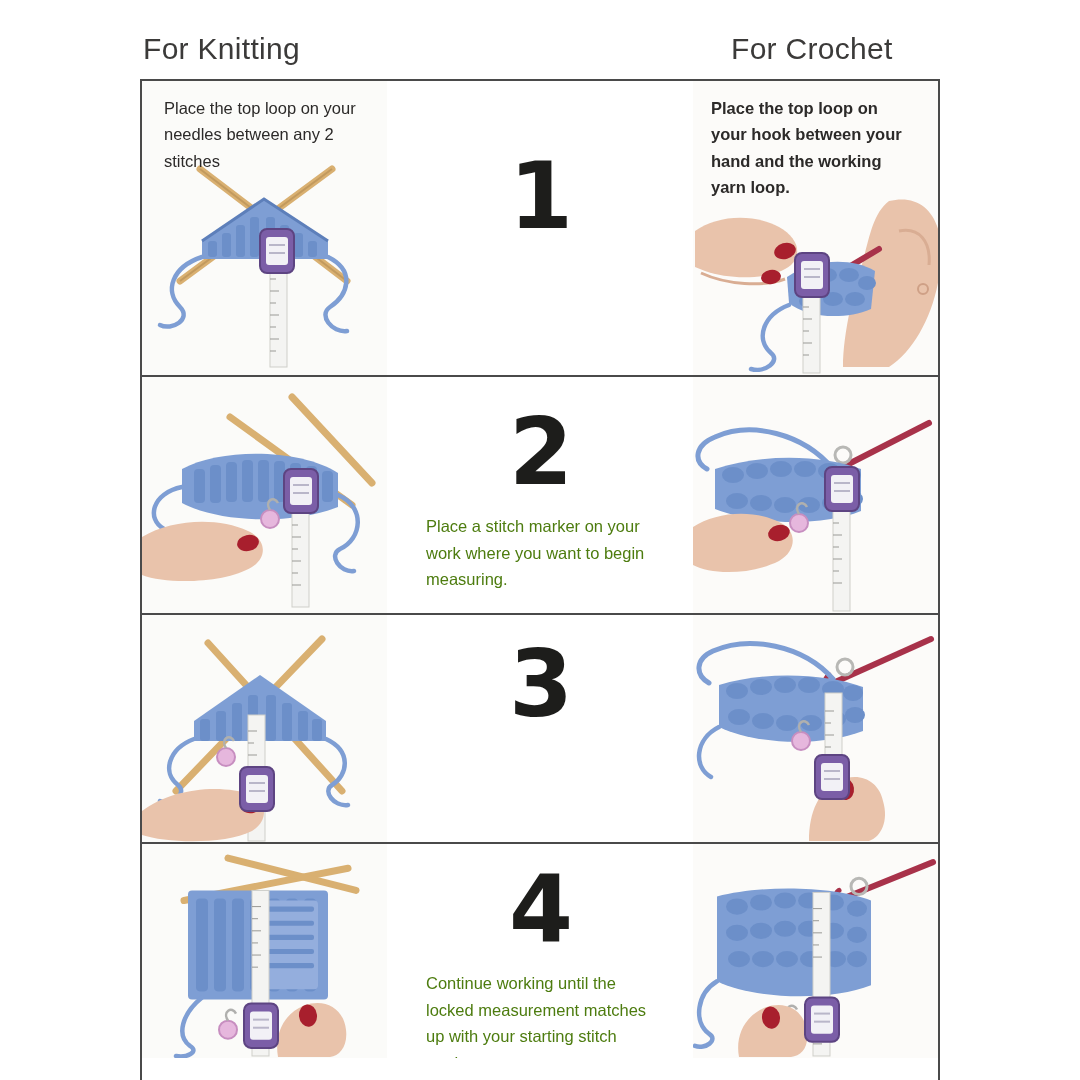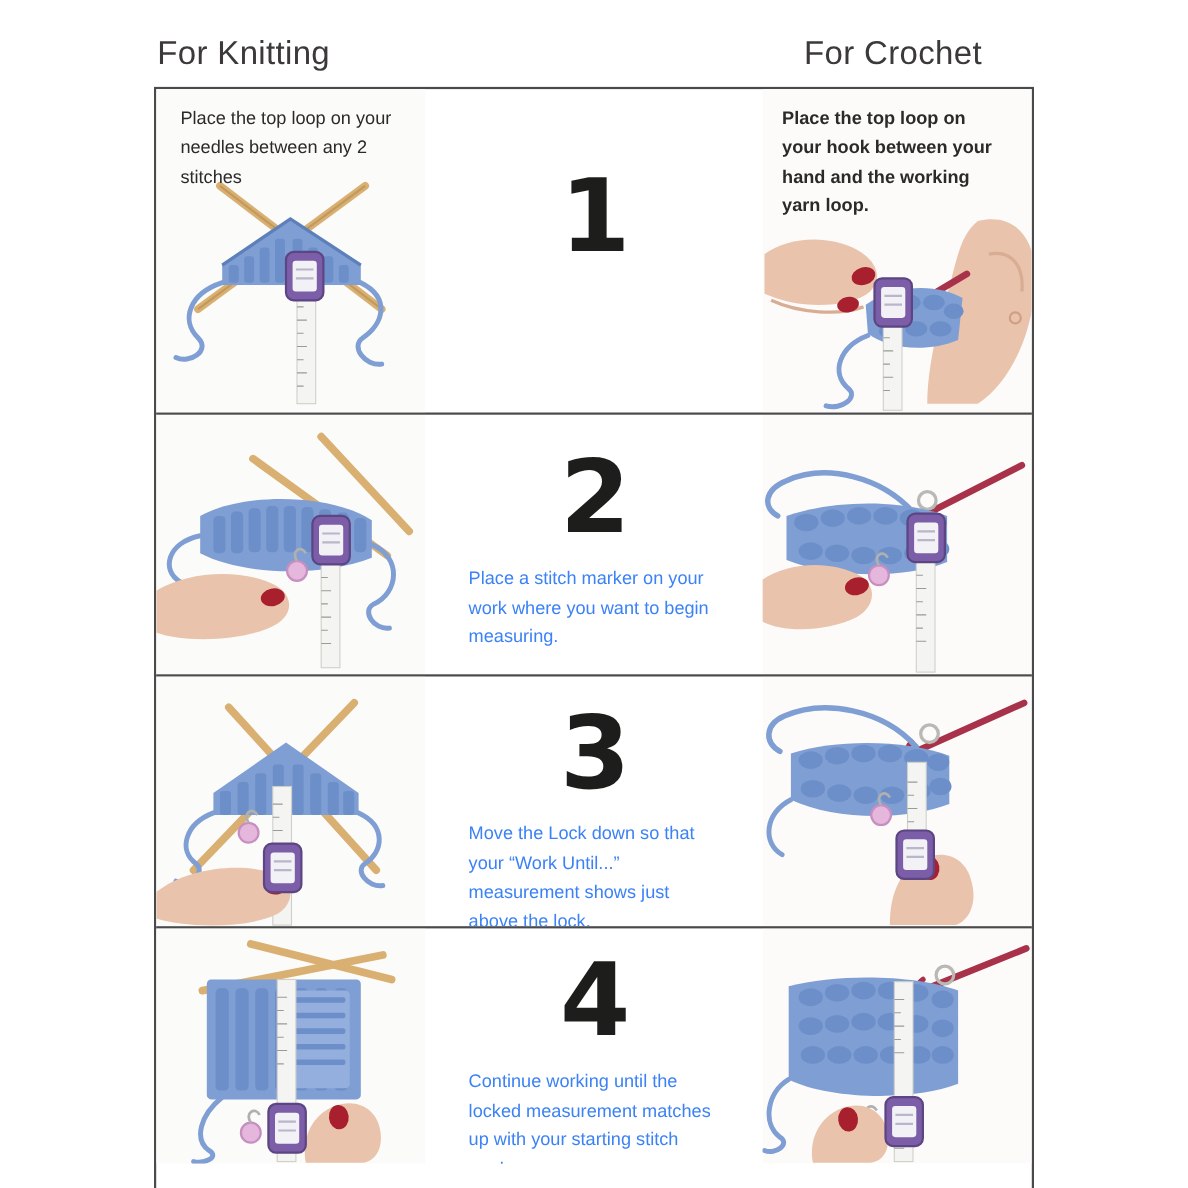--- a/index.html
+++ b/index.html
@@ -95,21 +95,21 @@
   .row-1 .step-number { margin-top: 62px; }
   .row-2 .step-number { margin-top: 22px; }
   .row-3 .step-number { margin-top: 16px; }
   .row-4 .step-number { margin-top: 12px; }
 
   .step-caption {
     width: 228px;
     margin-top: 14px;
     font-size: 16.5px;
     line-height: 1.62;
-    color: #3b82f6;
+    color: #4d7c0f;
     text-align: left;
   }
 
   
   .cell-caption {
     position: absolute;
     top: 14px;
     font-size: 16.5px;
     line-height: 1.6;
     color: #2c2a29;
@@ -433,21 +433,20 @@
               <rect x="104" y="160" width="22" height="28" rx="3" fill="#f2f1f6"></rect>
               <line x1="107" y1="168" x2="123" y2="168" stroke="#b9b6c9" stroke-width="2"></line>
               <line x1="107" y1="176" x2="123" y2="176" stroke="#b9b6c9" stroke-width="2"></line>
             </g>
           </svg>
         </div>
       </div>
 
       <div class="cell-mid">
         <div class="step-number">3</div>
-        <div class="step-caption">Move the Lock down so that your “Work Until...” measurement shows just above the lock.</div>
       </div>
 
       <div class="cell-right">
         <div class="photo">
           <svg viewBox="0 0 245 227" preserveAspectRatio="none">
             <rect x="0" y="0" width="245" height="227" fill="#fcfbf9"></rect>
             <g>
               <line x1="140" y1="68" x2="238" y2="24" stroke="#a8324a" stroke-width="6" stroke-linecap="round"></line>
               <path d="M140 68 C 132 72, 130 64, 136 60" fill="none" stroke="#a8324a" stroke-width="5" stroke-linecap="round"></path>
               <circle cx="152" cy="52" r="8" fill="none" stroke="#b8b8b5" stroke-width="3"></circle>

